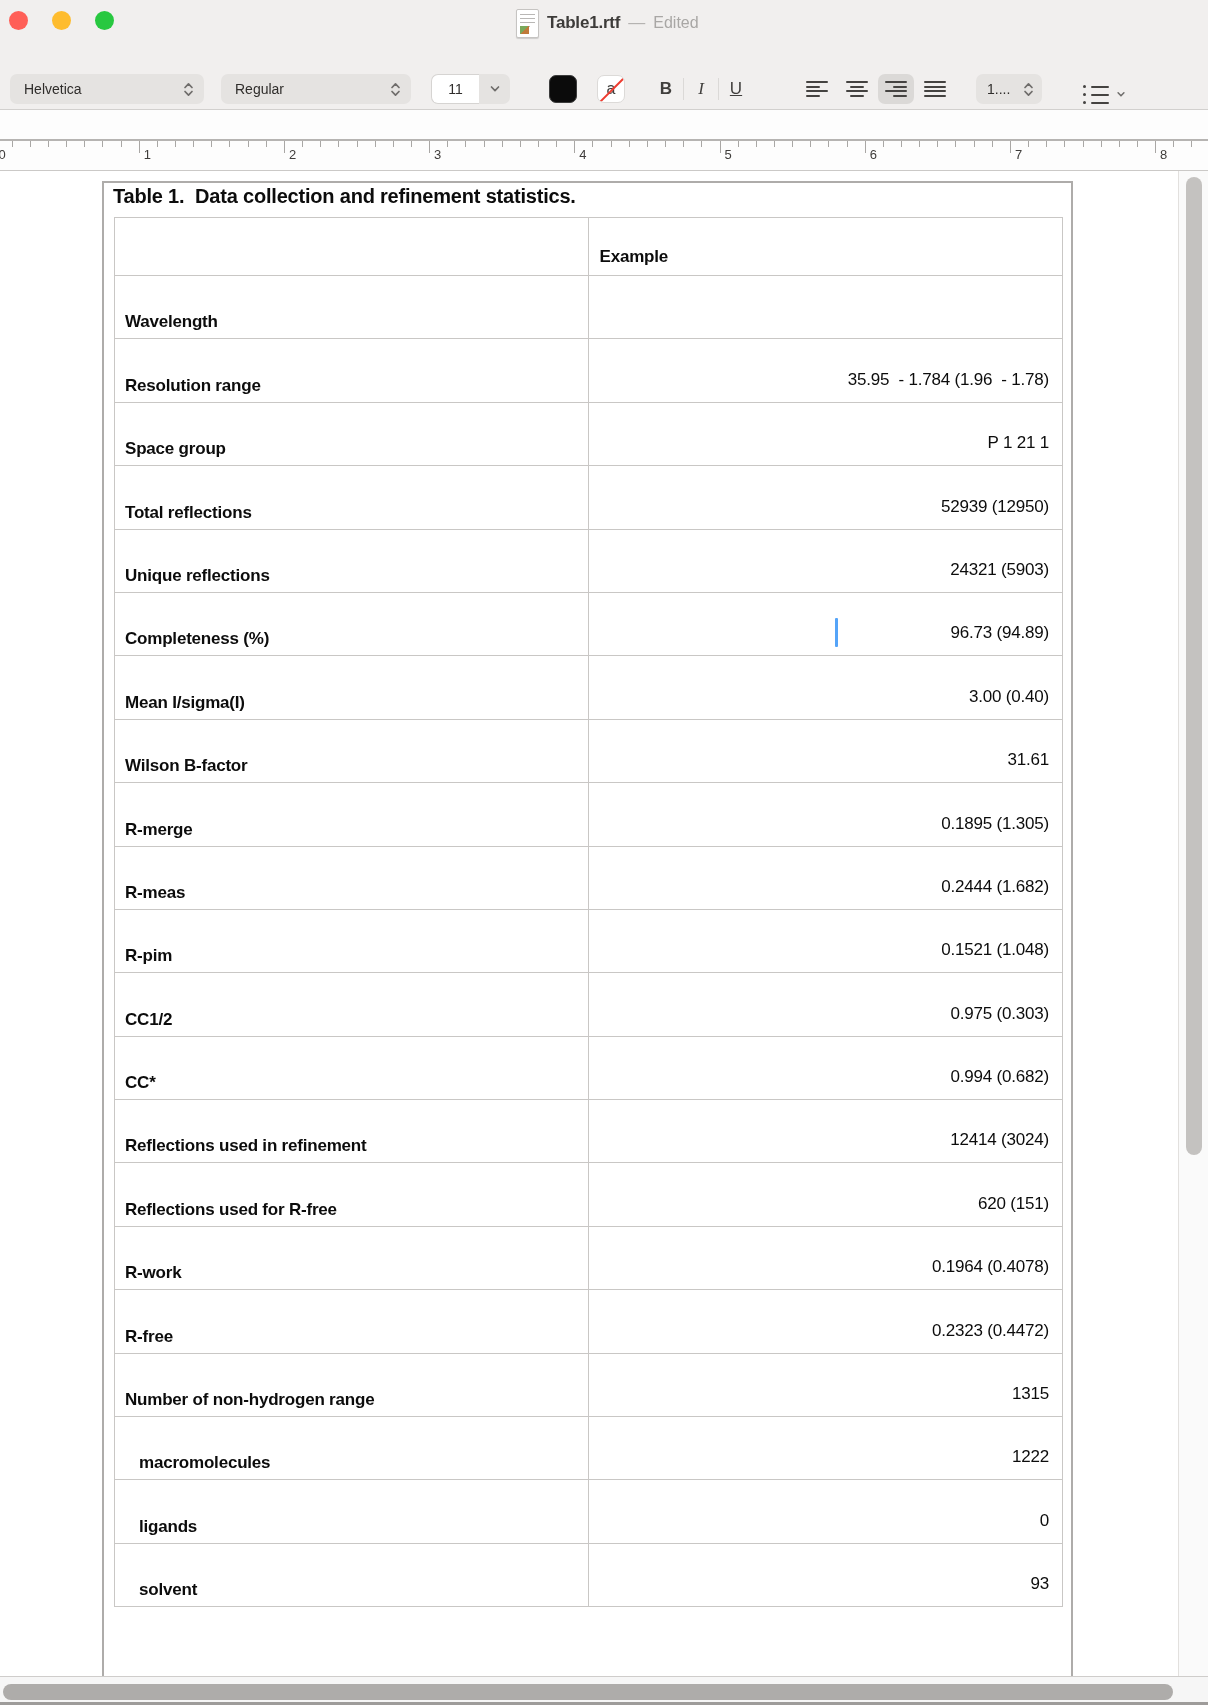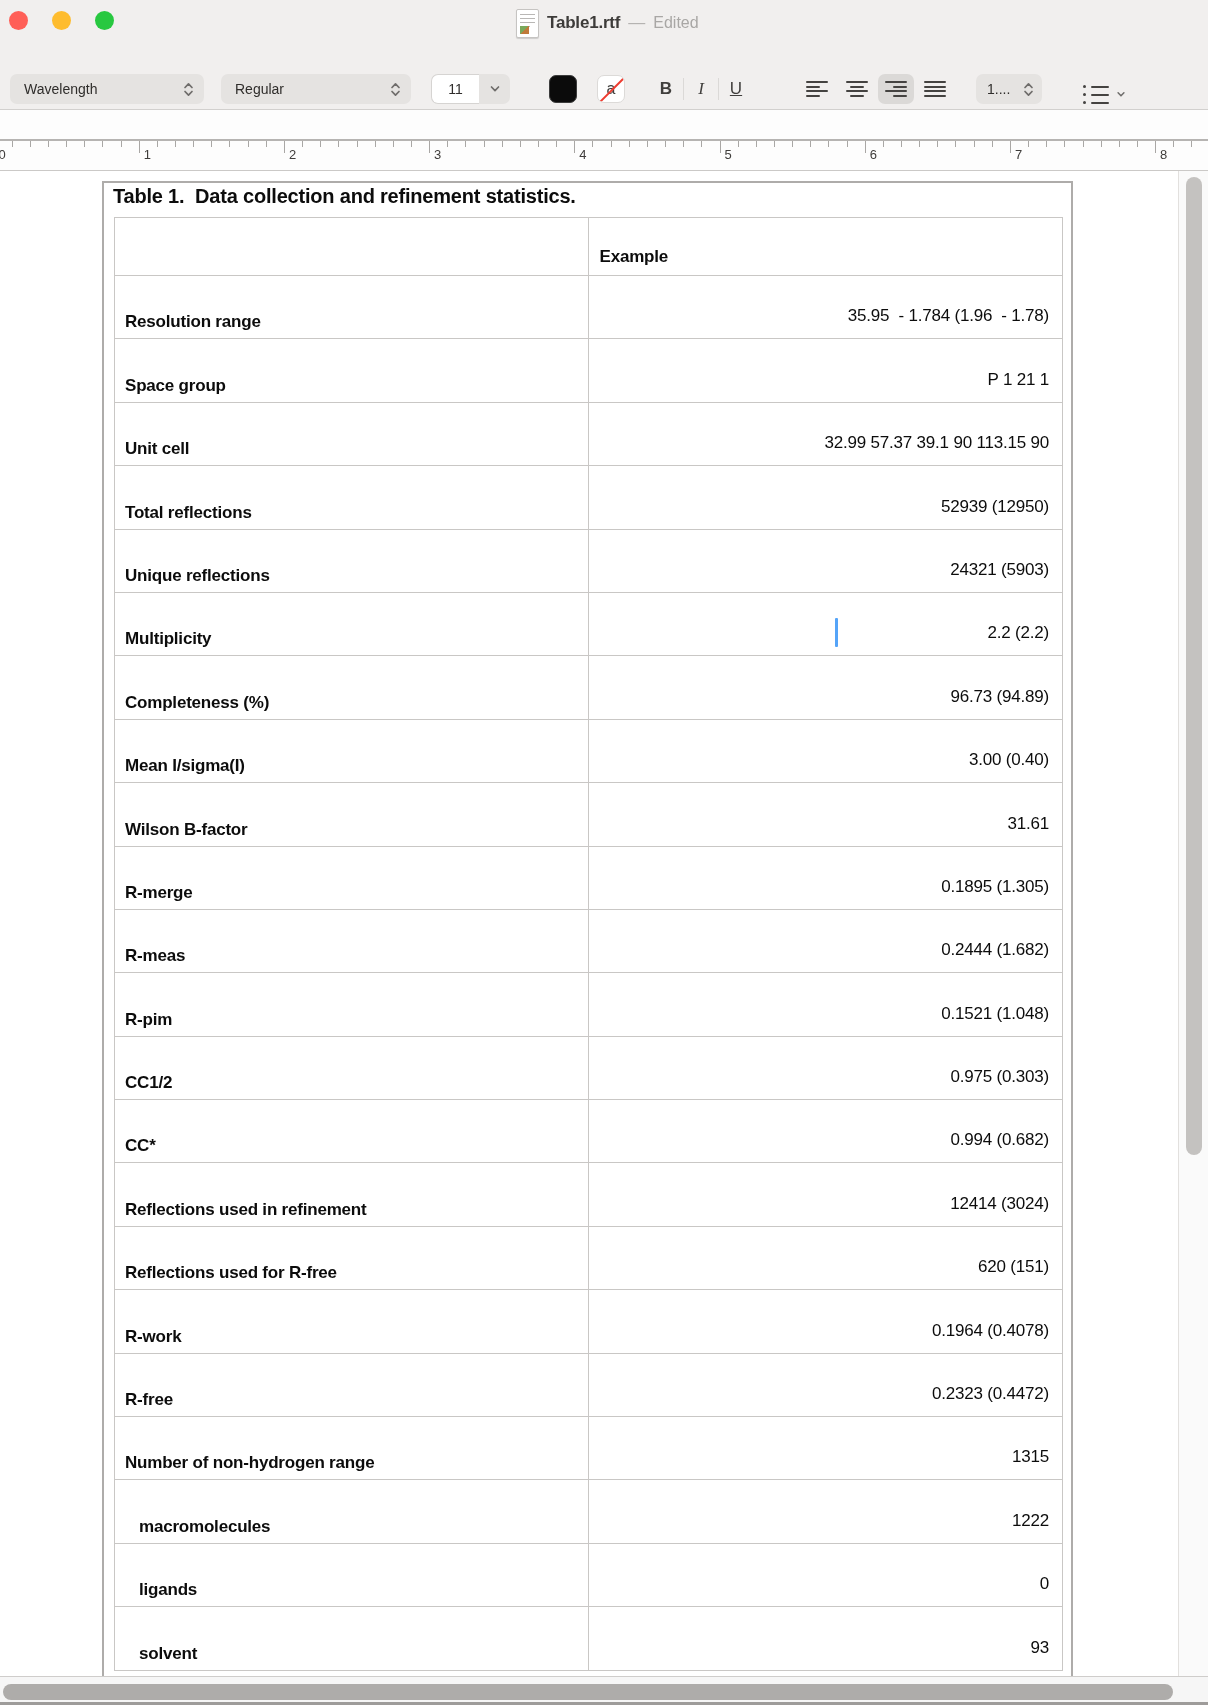--- a/index.html
+++ b/index.html
@@ -98,21 +98,21 @@
         <i style="top:12px"></i>
         <i style="top:16px;right:8px"></i>
       <span class="pic"></span>
     </span>
     <span class="wintitle">Table1.rtf</span>
     <span class="windash">—</span>
     <span class="winstatus">Edited</span>
   </div>
 
   <div class="ctl select" style="left:10px;width:194px">
-    <span>Wavelength</span>
+    <span>Helvetica</span>
     <svg class="chev2" viewBox="0 0 11 17">
       <path d="M2 6.5 L5.5 2.8 L9 6.5" fill="none" stroke="#6f6d6b" stroke-width="1.7" stroke-linecap="round" stroke-linejoin="round"></path>
       <path d="M2 10.5 L5.5 14.2 L9 10.5" fill="none" stroke="#6f6d6b" stroke-width="1.7" stroke-linecap="round" stroke-linejoin="round"></path>
     </svg>
   </div>
 
   <div class="ctl select" style="left:221px;width:190px">
     <span>Regular</span>
     <svg class="chev2" viewBox="0 0 11 17">
       <path d="M2 6.5 L5.5 2.8 L9 6.5" fill="none" stroke="#6f6d6b" stroke-width="1.7" stroke-linecap="round" stroke-linejoin="round"></path>
@@ -214,45 +214,41 @@
     <table class="stats">
       <colgroup>
           <col style="width:473.5px">
           <col style="width:474.5px">
         </colgroup>
       <tbody id="tbody">
         <tr class="hrow">
           <td class="lbl"></td>
           <td class="hval">Example</td>
         </tr>
+      <tr class="drow">
+            <td class="lbl">Wavelength</td>
+            <td class="val"></td>
+          </tr>
           <tr class="drow">
             <td class="lbl">Resolution range</td>
             <td class="val">35.95  - 1.784 (1.96  - 1.78)</td>
           </tr>
           <tr class="drow">
             <td class="lbl">Space group</td>
             <td class="val">P 1 21 1</td>
           </tr>
           <tr class="drow">
-            <td class="lbl">Unit cell</td>
-            <td class="val">32.99 57.37 39.1 90 113.15 90</td>
-          </tr>
-          <tr class="drow">
             <td class="lbl">Total reflections</td>
             <td class="val">52939 (12950)</td>
           </tr>
           <tr class="drow">
             <td class="lbl">Unique reflections</td>
             <td class="val">24321 (5903)</td>
           </tr>
           <tr class="drow">
-            <td class="lbl">Multiplicity</td>
-            <td class="val">2.2 (2.2)</td>
-          </tr>
-          <tr class="drow">
             <td class="lbl">Completeness (%)</td>
             <td class="val">96.73 (94.89)</td>
           </tr>
           <tr class="drow">
             <td class="lbl">Mean I/sigma(I)</td>
             <td class="val">3.00 (0.40)</td>
           </tr>
           <tr class="drow">
             <td class="lbl">Wilson B-factor</td>
             <td class="val">31.61</td>

